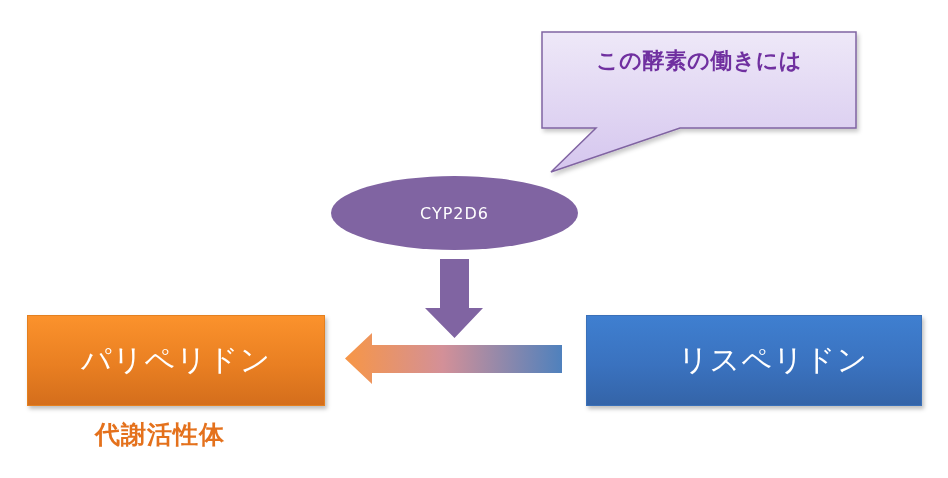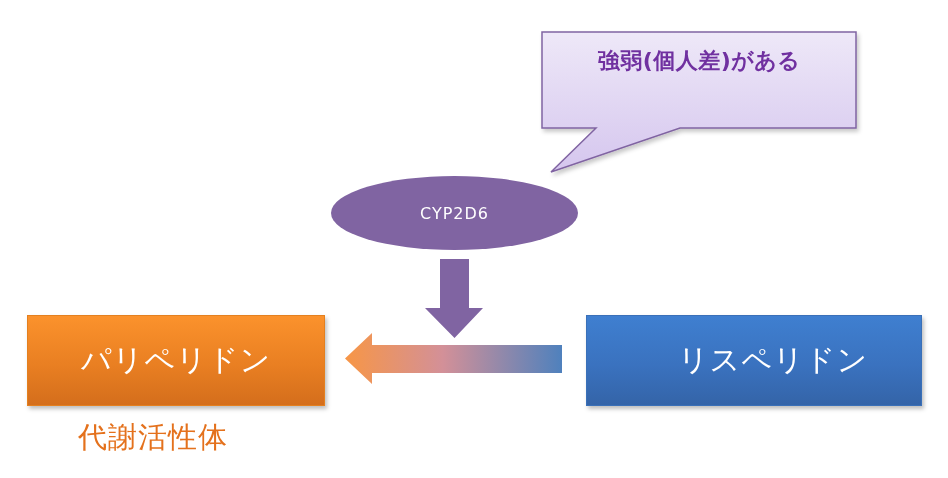--- a/index.html
+++ b/index.html
@@ -30,22 +30,22 @@
       background: linear-gradient(to bottom, #fb922c 0%, #e97f22 55%, #d46e1c 100%);
       border: 1px solid #e4801f;
     }
     .box-blue {
       left: 586px;
       background: linear-gradient(to bottom, #3f7fd0 0%, #3a72bf 55%, #3464a8 100%);
       border: 1px solid #3a70b8;
       padding-left: 38px;
     }
     .sublabel {
-      position: absolute; left: 78px; top: 418px; width: 170px;
-      color: #e4711c; font-weight: normal; font-size: 29px; letter-spacing: 1px;
+      position: absolute; left: 95px; top: 418px; width: 170px;
+      color: #e4711c; font-weight: bold; font-size: 25px; letter-spacing: 1px;
     }
   </style>
 </head>
 <body>
 
 <svg class="layer" width="948" height="478" viewBox="0 0 948 478">
   <defs>
     <linearGradient id="calloutGrad" x1="0" y1="0" x2="0" y2="1">
       <stop offset="0" stop-color="#eee8f8"></stop>
       <stop offset="1" stop-color="#d5c6ee"></stop>
@@ -63,21 +63,21 @@
   <path d="M542,32 L856,32 L856,128 L680,128 L551,172 L596,128 L542,128 Z" fill="url(#calloutGrad)" stroke="#8064a2" stroke-width="1.5" filter="url(#softShadow)"></path>
 
   <ellipse cx="454.5" cy="213" rx="123.5" ry="37" fill="#8064a2"></ellipse>
 
   <path d="M440,259 L469,259 L469,308 L483,308 L454.5,338 L425,308 L440,308 Z" fill="#8064a2"></path>
 
   <path d="M562,345 L372,345 L372,333 L345,358.5 L372,384 L372,373 L562,373 Z" fill="url(#reactArrowGrad)"></path>
 </svg>
 
 <div class="callout-text">
-  <div>強弱(個人差)がある</div>
+  <div>この酵素の働きには</div>
 </div>
 
 <div class="enzyme-label">CYP2D6</div>
 
 <div class="box box-orange">
   <span>パリペリドン</span>
 </div>
 
 <div class="sublabel">代謝活性体</div>
 

